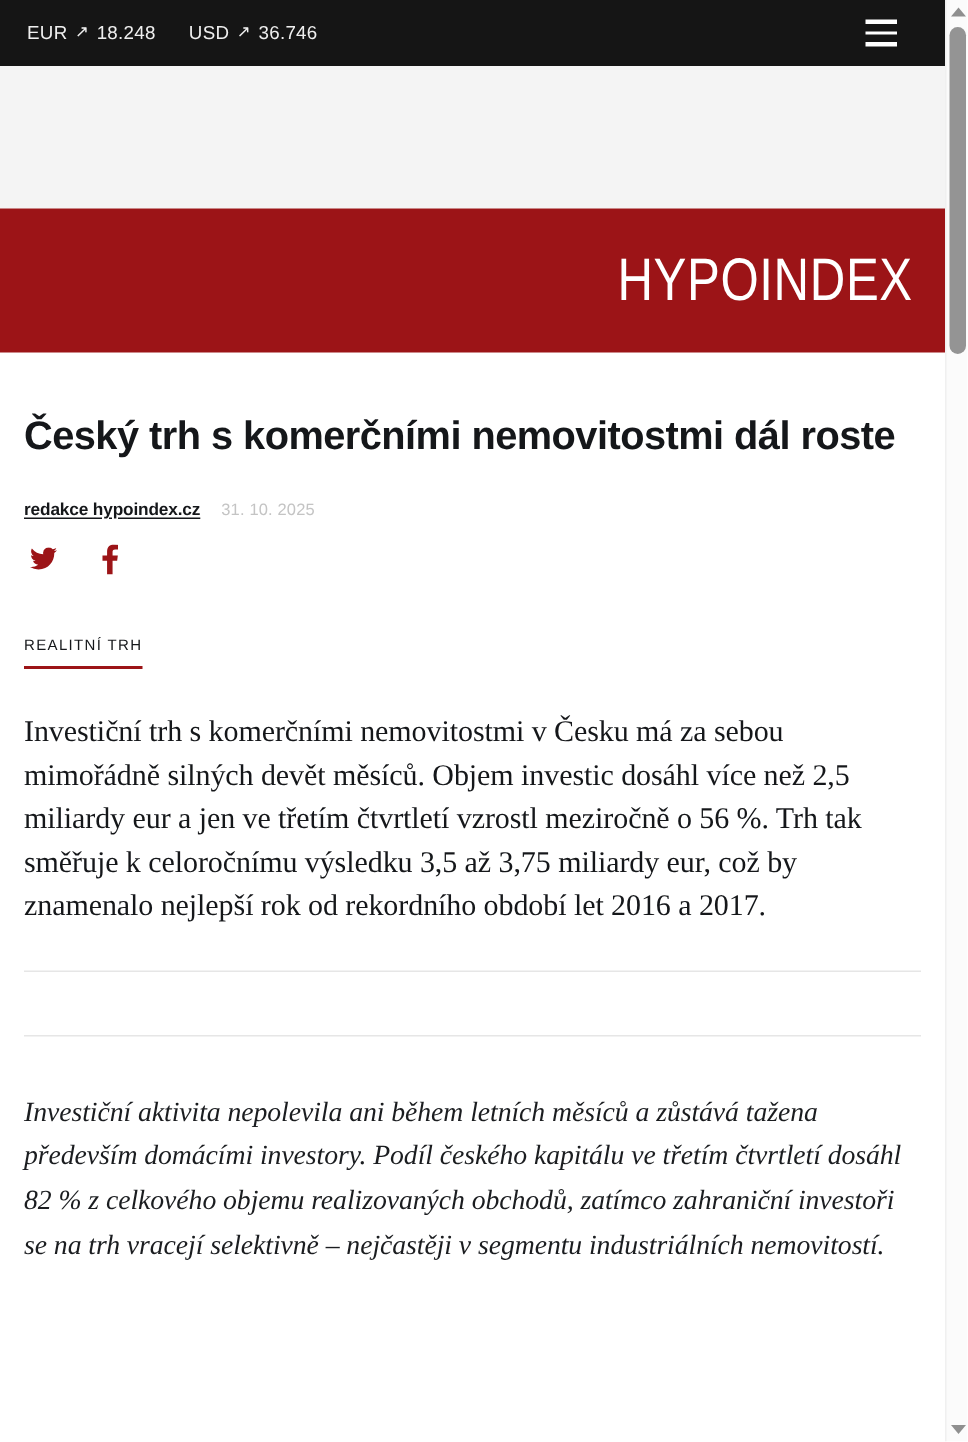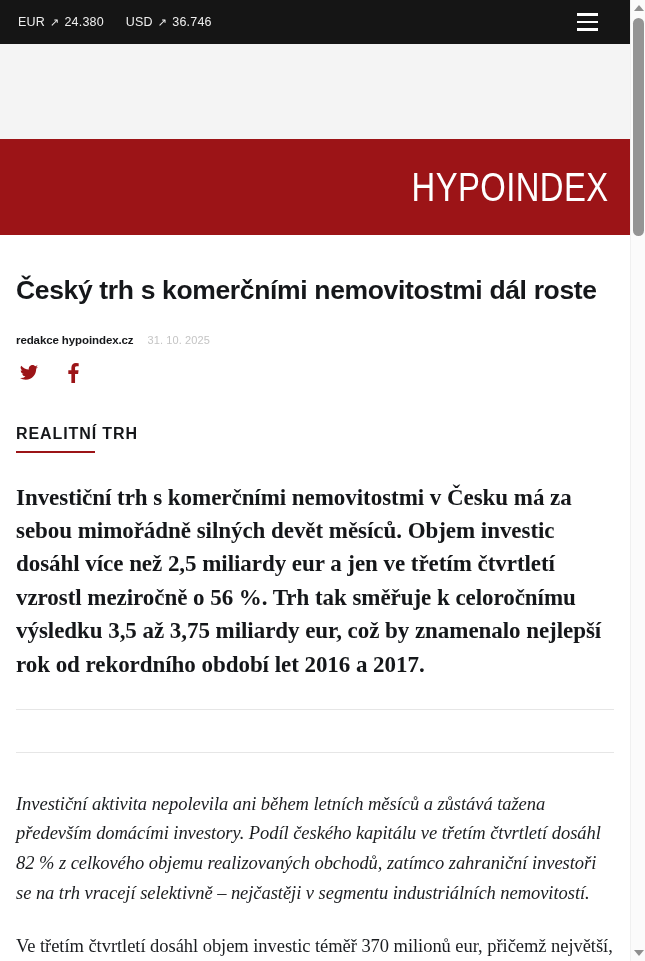--- a/index.html
+++ b/index.html
@@ -104,20 +104,21 @@
   .meta {
     margin-top:27px;
     display:flex;
     align-items:baseline;
     gap:14px;
   }
   .author {
     font-size:11.5px;
     font-weight:700;
     color:#15171a;
+    text-decoration:underline;
     text-underline-offset:2px;
     letter-spacing:-.1px;
     cursor:pointer;
   }
   .date {
     font-size:11px;
     color:#c4c4c4;
     letter-spacing:.1px;
   }
 
@@ -133,38 +134,38 @@
     display:flex; align-items:center; justify-content:center;
     cursor:pointer;
   }
   .social-ico svg { display:block; fill:#9c1417; }
 
   .category {
     margin-top:42px;
     display:inline-block;
   }
   .category-label {
-    font-size:16px;
-    font-weight:700;
+    font-size:10px;
+    font-weight:400;
     letter-spacing:.9px;
     color:#15171a;
     display:block;
     cursor:pointer;
   }
   .category-rule {
     margin-top:8px;
     width:79px; height:2px;
     background:#9c1417;
   }
 
   .perex {
     margin-top:28px;
     font-family:"Liberation Serif", serif;
-    font-size:23px;
-    font-weight:700;
+    font-size:20px;
+    font-weight:400;
     line-height:1.45;
     color:#15171a;
     letter-spacing:-.05px;
   }
 
   .rule {
     height:1px;
     background:#e6e6e6;
     margin:0;
   }
@@ -216,21 +217,21 @@
 </head>
 <body>
 
 <div class="page">
 
   <div class="topbar">
     <div class="rates">
       <div class="rate">
         <span class="cur">EUR</span>
         <span class="arrow">↗</span>
-        <span class="val">24.380</span>
+        <span class="val">18.248</span>
       </div>
       <div class="rate">
         <span class="cur">USD</span>
         <span class="arrow">↗</span>
         <span class="val">36.746</span>
       </div>
     </div>
     <div class="hamburger">
       <span></span>
       <span></span>
@@ -270,21 +271,20 @@
       <span class="category-label">REALITNÍ TRH</span>
       <div class="category-rule"></div>
     </div>
 
     <p class="perex">Investiční trh s komerčními nemovitostmi v Česku má za sebou mimořádně silných devět měsíců. Objem investic dosáhl více než 2,5 miliardy eur a jen ve třetím čtvrtletí vzrostl meziročně o 56 %. Trh tak směřuje k celoročnímu výsledku 3,5 až 3,75 miliardy eur, což by znamenalo nejlepší rok od rekordního období let 2016 a 2017.</p>
 
     <div class="rule rule-a"></div>
     <div class="rule rule-b"></div>
 
     <p class="body-p first">Investiční aktivita nepolevila ani během letních měsíců a zůstává tažena především domácími investory. Podíl českého kapitálu ve třetím čtvrtletí dosáhl 82 % z celkového objemu realizovaných obchodů, zatímco zahraniční investoři se na trh vracejí selektivně – nejčastěji v segmentu industriálních nemovitostí.</p>
-    <p class="body-p">Ve třetím čtvrtletí dosáhl objem investic téměř 370 milionů eur, přičemž největší, třetinový podíl na celkovém objemu (33 %) měly kanceláře. Na druhém místě se umístily sklady a průmyslové prostory s 28 %.</p>
     
 
   </div>
 </div>
 
 <div class="scrollbar">
   <div class="sb-arrow up">
       <i></i>
     </div>
   <div class="sb-thumb"></div>

